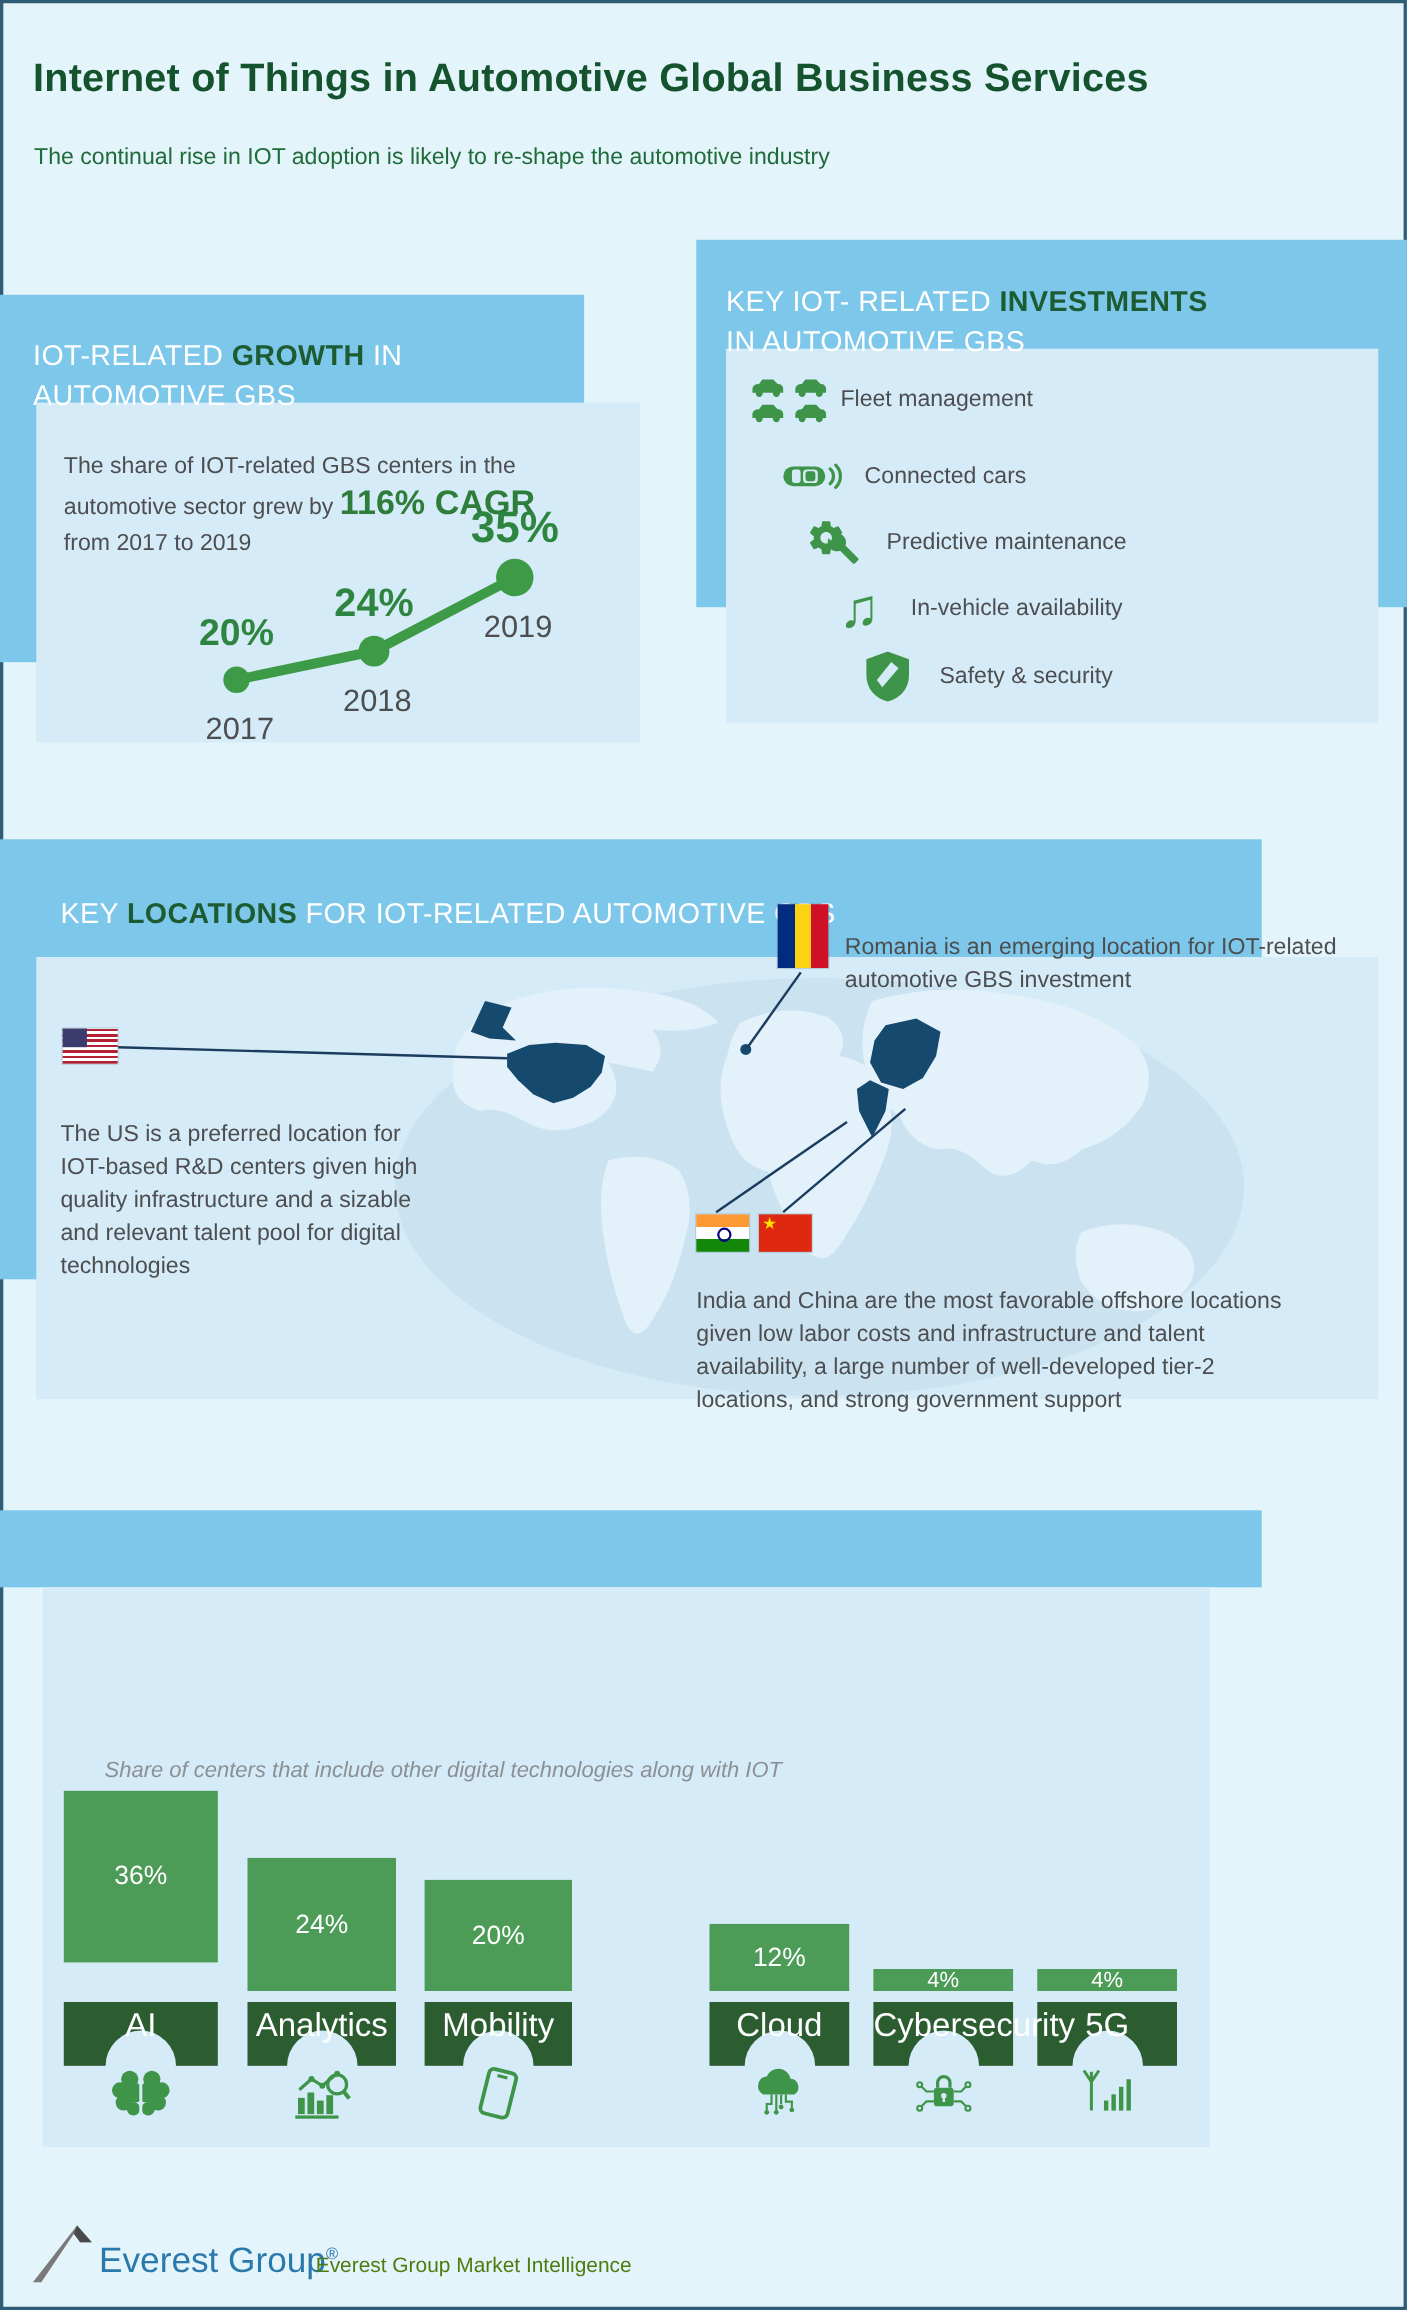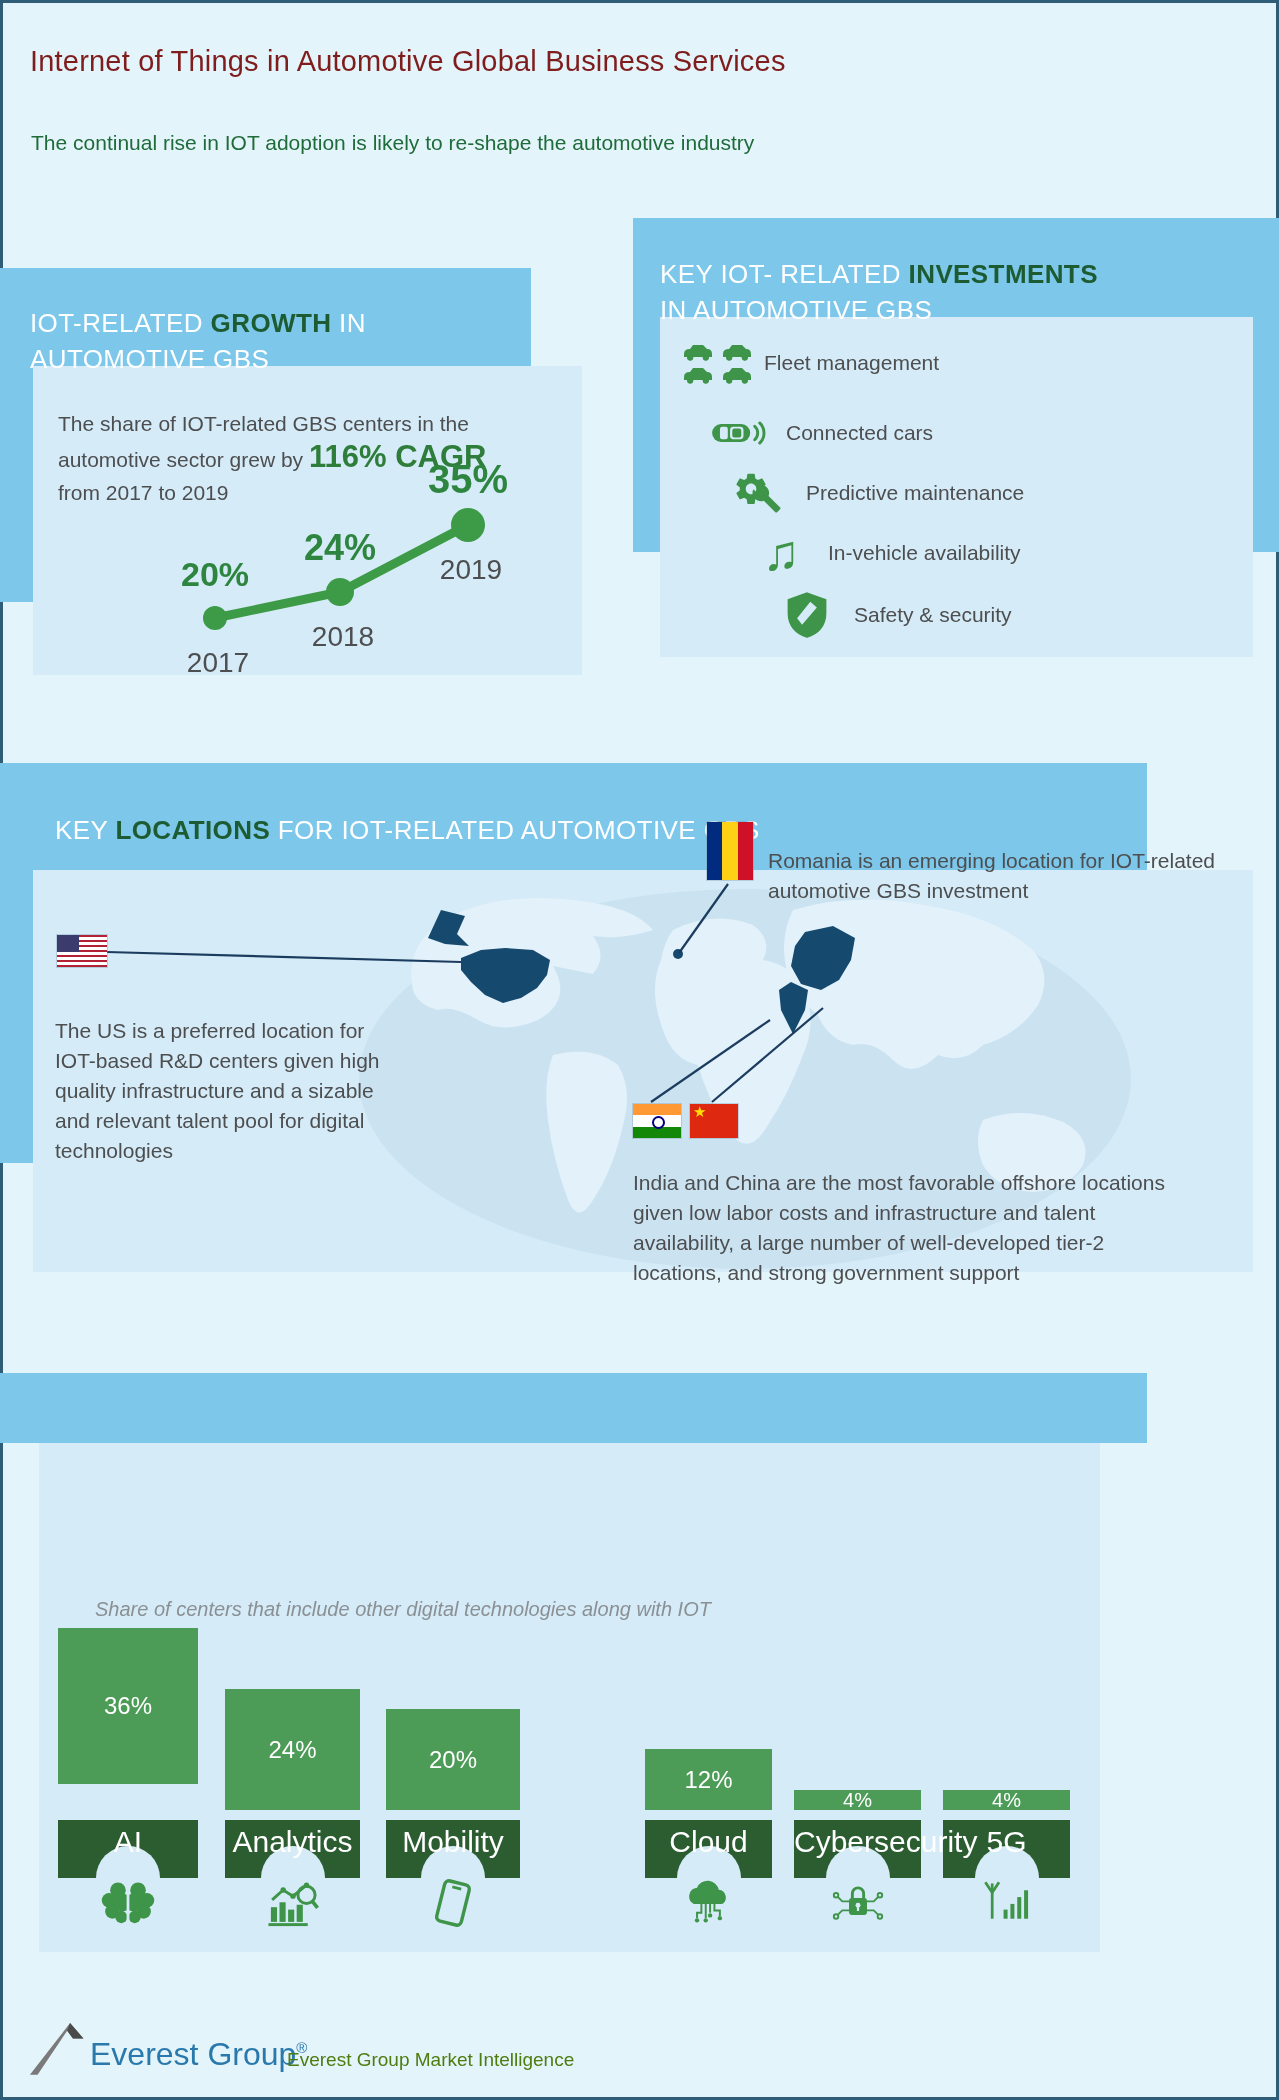--- a/index.html
+++ b/index.html
@@ -4,21 +4,21 @@
 <style>
   html,body{margin:0;padding:0;background:#c9d6dd;}
   .page{
     position:relative;width:1279px;height:2100px;margin:0 auto;
     background:#E4F4FB;overflow:hidden;
     font-family:"Liberation Sans",sans-serif;
     box-shadow:inset 0 0 0 3px #2F5D77;
   }
   .abs{position:absolute;}
   
-  .title{left:30px;top:26px;width:1200px;font-size:29px;color:#7f1d1d;font-weight:400;letter-spacing:.2px;}
+  .title{left:30px;top:26px;width:1200px;font-size:36px;color:#14532d;font-weight:700;letter-spacing:.2px;}
   .subtitle{left:31px;top:110px;width:1100px;font-size:21px;color:#1F6B3A;font-weight:400;}
   
   .band{background:#7CC7EA;}
   .panel{background:#D5EBF7;}
   .band-head{color:#ffffff;font-size:26px;line-height:36px;font-weight:400;letter-spacing:.4px;}
   .band-head .hl{color:#1D5C32;font-weight:700;}
   .band-growth{left:0;top:268px;width:531px;height:334px;}
   .panel-growth{left:33px;top:366px;width:549px;height:309px;}
   .band-invest{left:633px;top:218px;width:646px;height:334px;}
   .panel-invest{left:660px;top:317px;width:593px;height:340px;}

